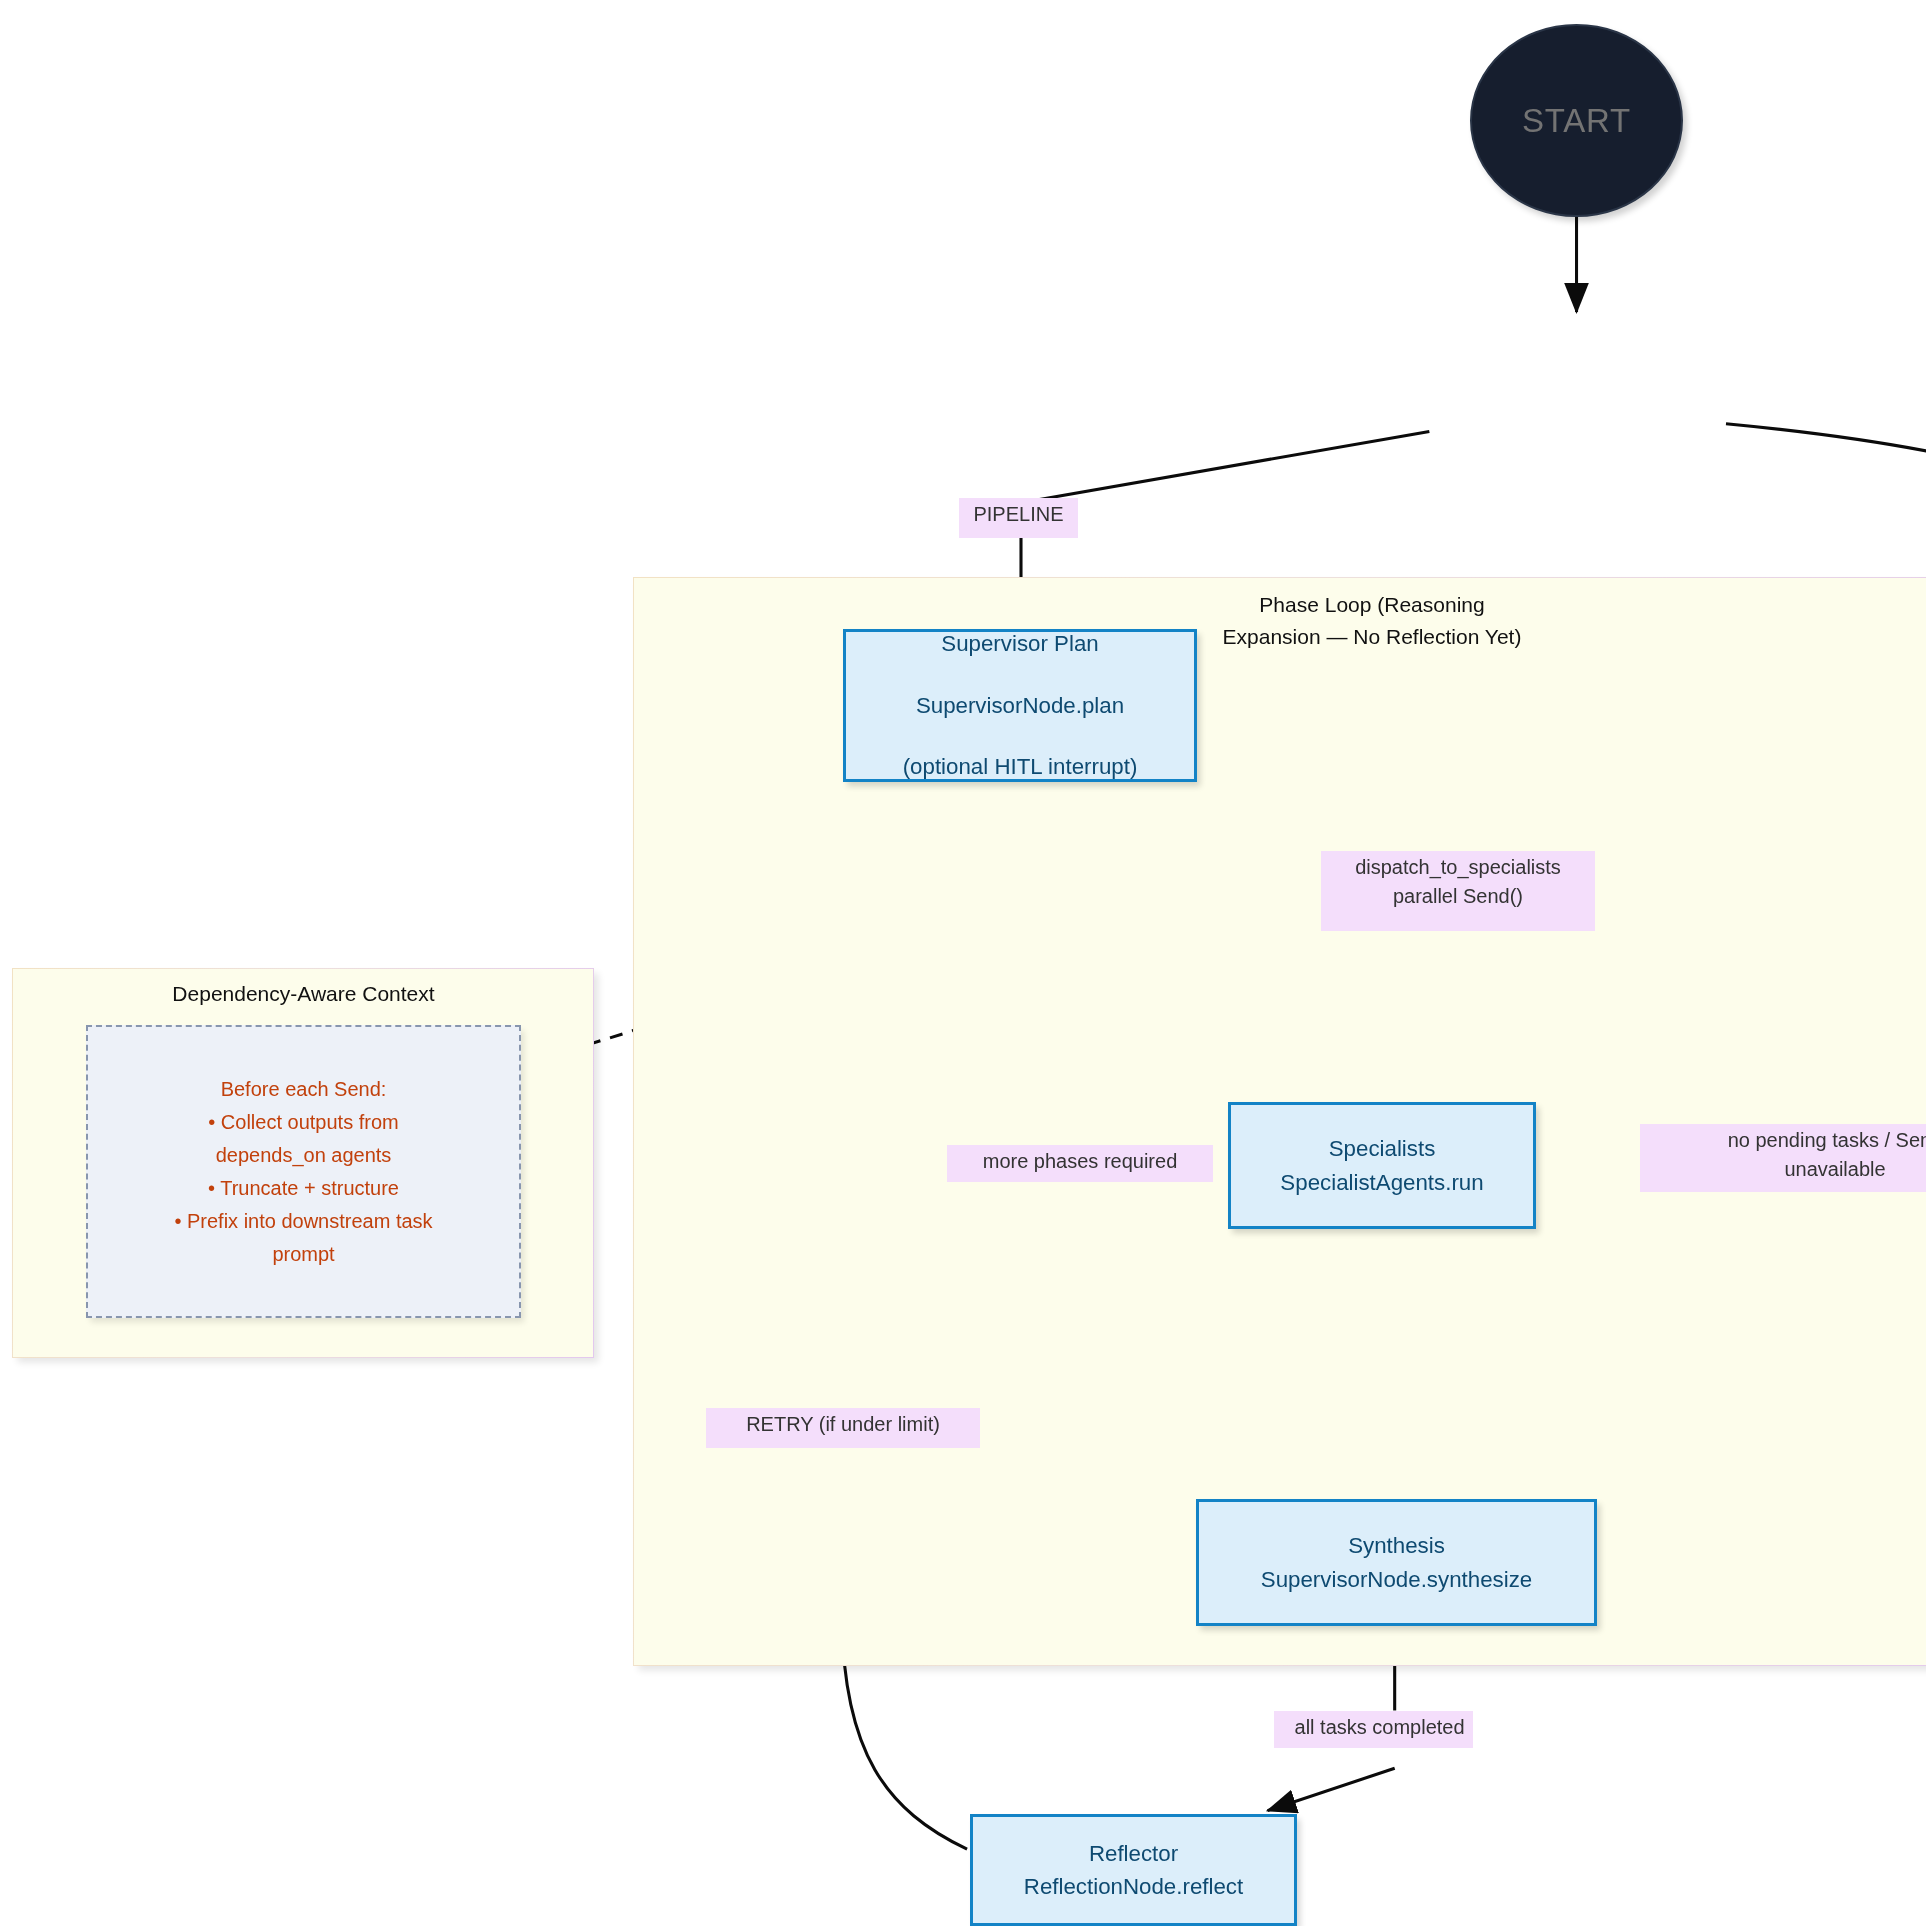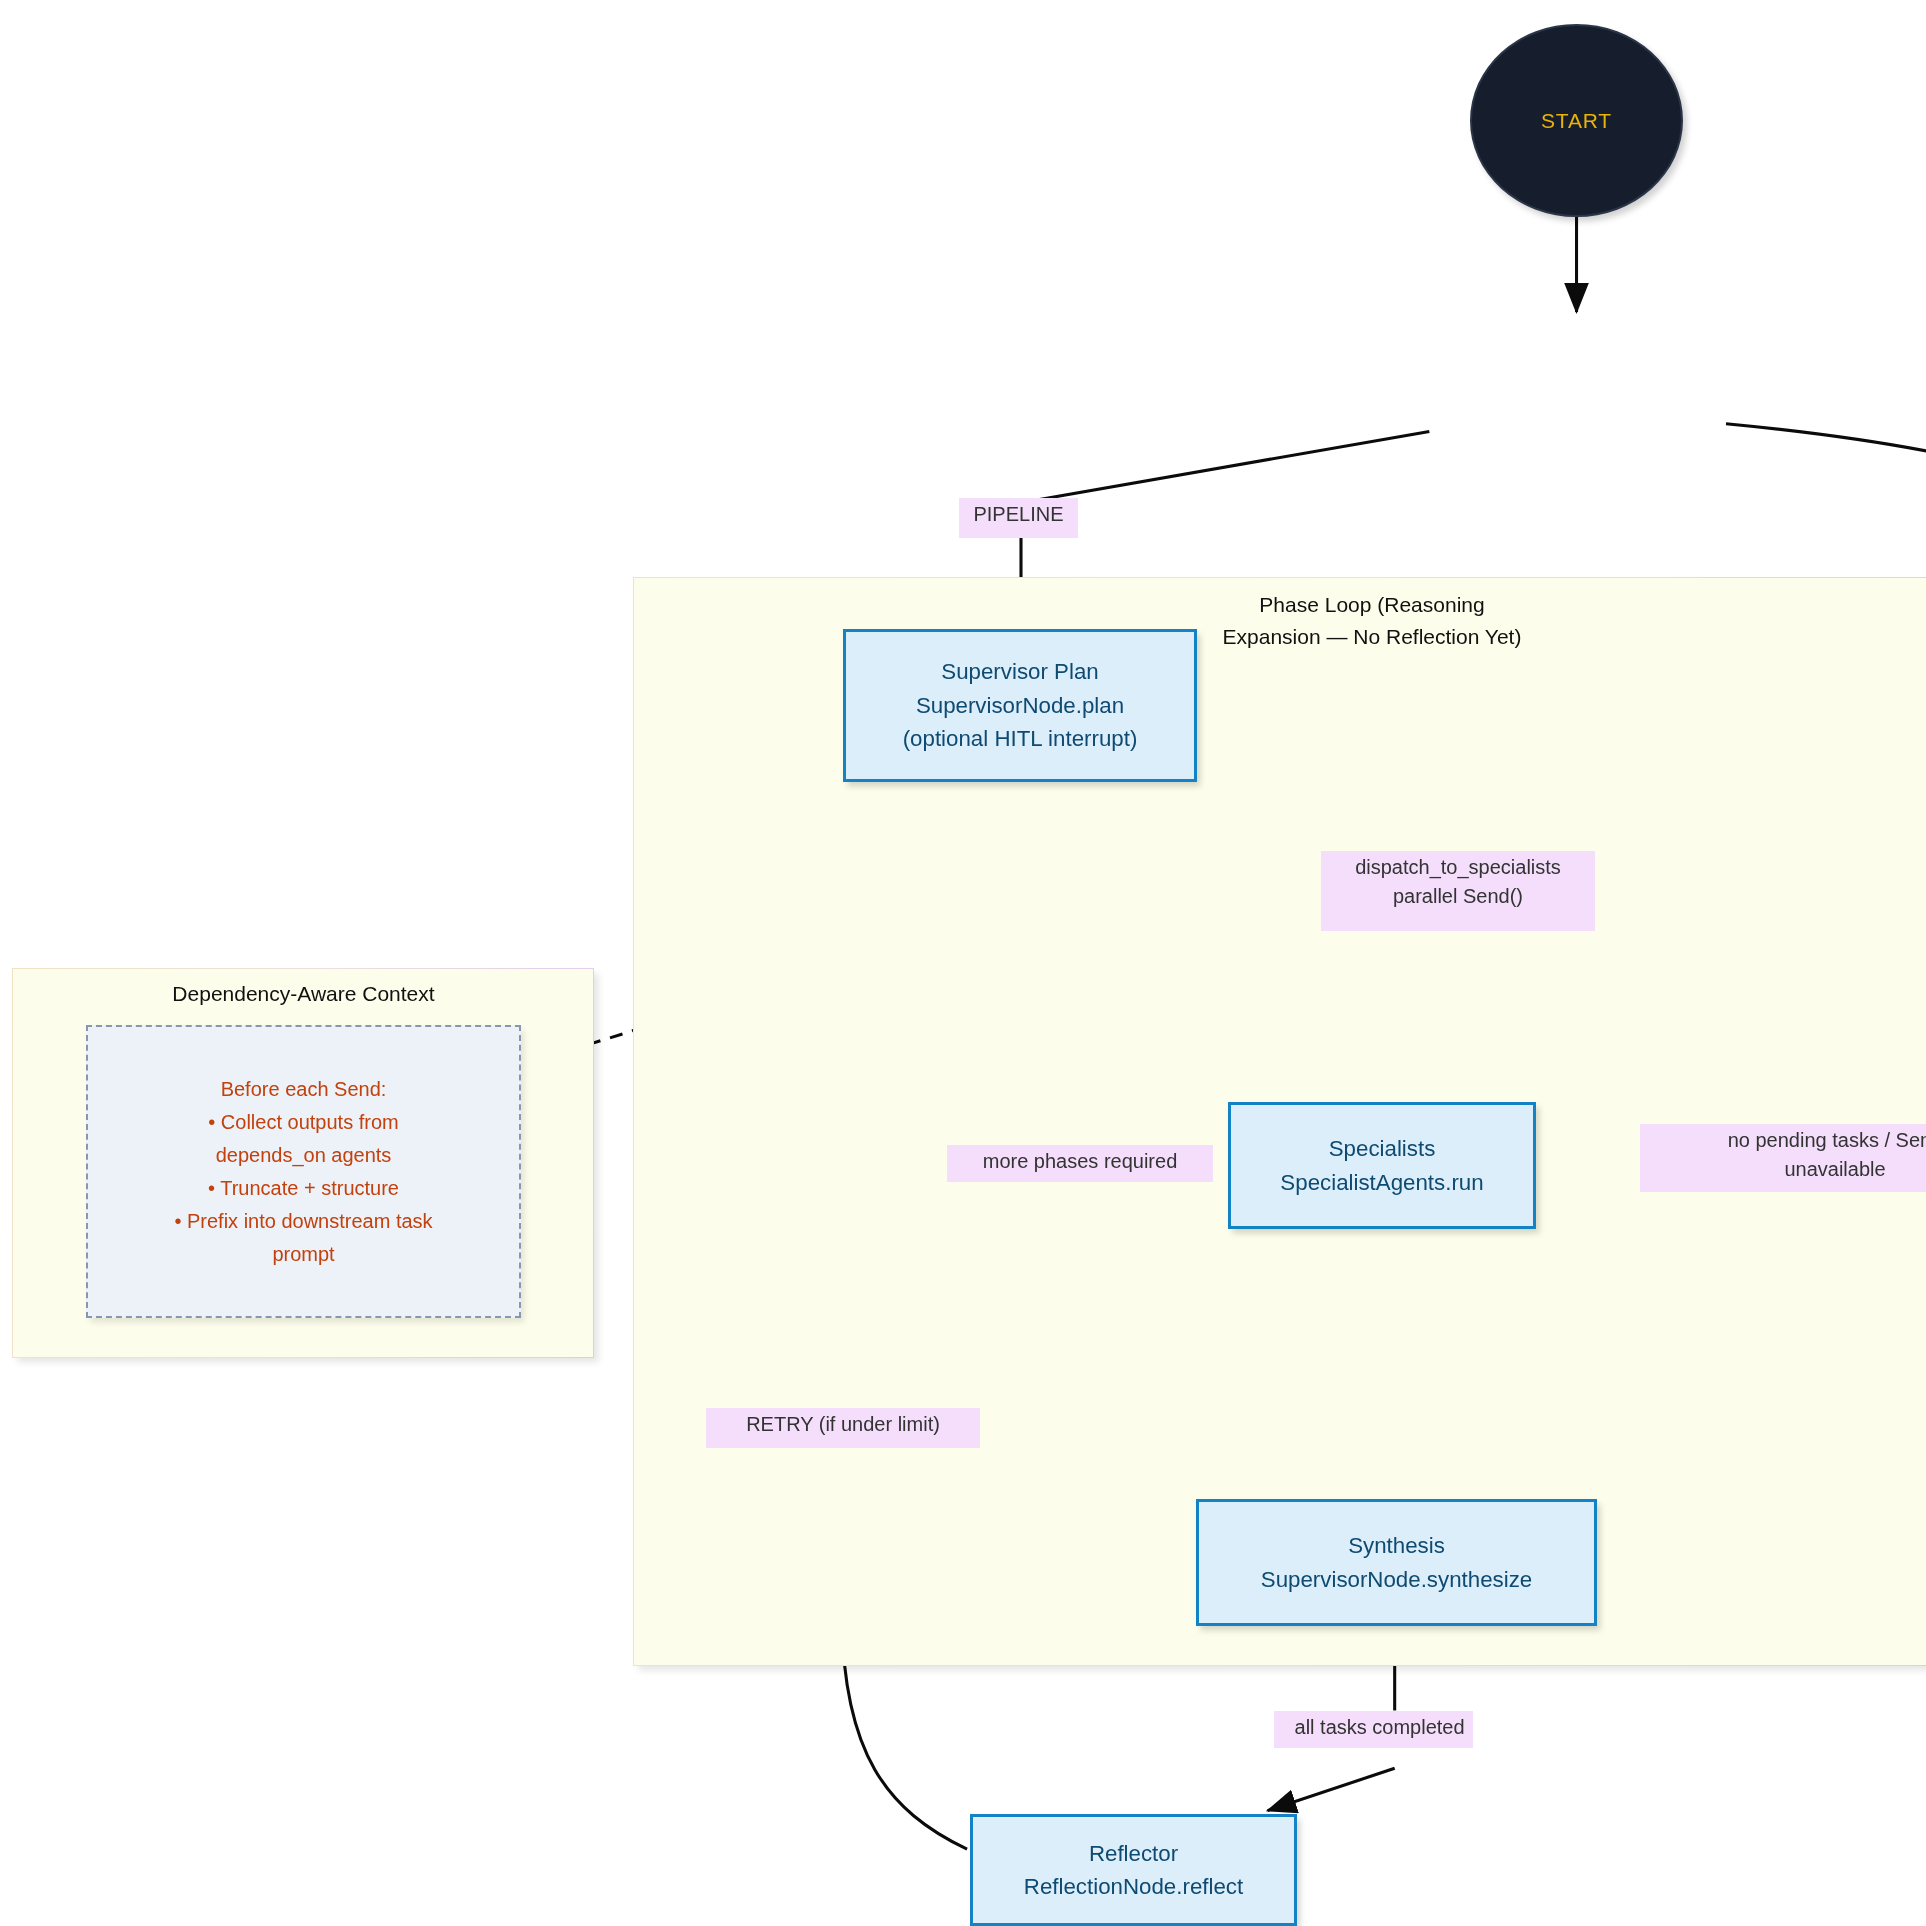--- a/index.html
+++ b/index.html
@@ -34,22 +34,22 @@
     align-items: center;
     justify-content: center;
     text-align: center;
   }
 
   
   .terminal {
     border-radius: 50%;
     background: #161E2E;
     border: 2.7px solid #2A3547;
-    color: #eab308;
-    font-size: 21px;
+    color: #737373;
+    font-size: 33px;
     letter-spacing: 0.8px;
     box-shadow: 3.9px 4.6px 6.2px rgba(0,0,0,0.18);
   }
 
   
   .router-node {
     background: #FFF1CC;
     border: 3.5px solid #F0A81F;
     color: #7A3B0C;
     font-size: 22.3px;
@@ -185,21 +185,21 @@
     <span class="ln">• Truncate + structure</span>
     <span class="ln">• Prefix into downstream task</span>
     <span class="ln">prompt</span>
   </div>
 
   <div class="node terminal" style="left:1470px; top:24px; width:213px; height:193px;">
     <span>START</span>
   </div>
 
 
-  <div class="node proc-node" style="left:843px; top:629px; width:354px; height:153px;">
+  <div class="node proc-node" style="left:843px; top:629px; width:354px; height:153px;gap:28px;">
     <span class="ln">Supervisor Plan</span>
     <span class="ln">SupervisorNode.plan</span>
     <span class="ln">(optional HITL interrupt)</span>
   </div>
 
   <div class="node proc-node" style="left:1228px; top:1102px; width:308px; height:127px;">
     <span class="ln">Specialists</span>
     <span class="ln">SpecialistAgents.run</span>
   </div>
 

